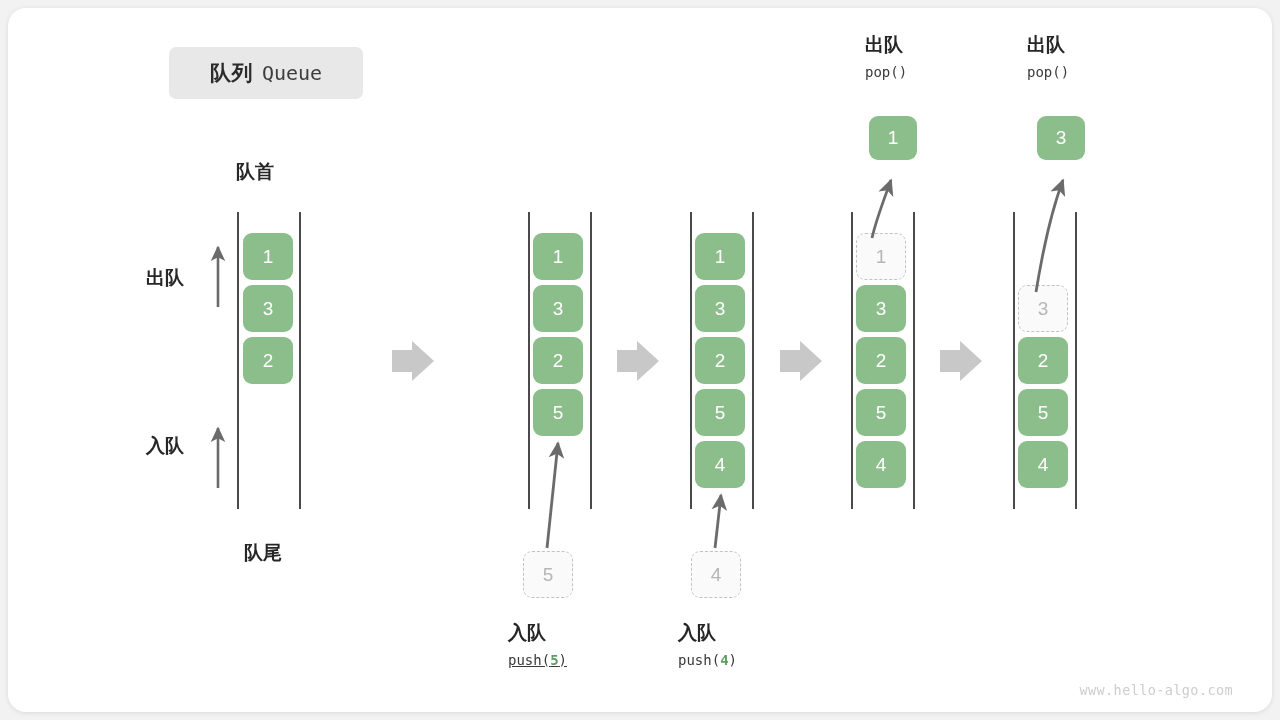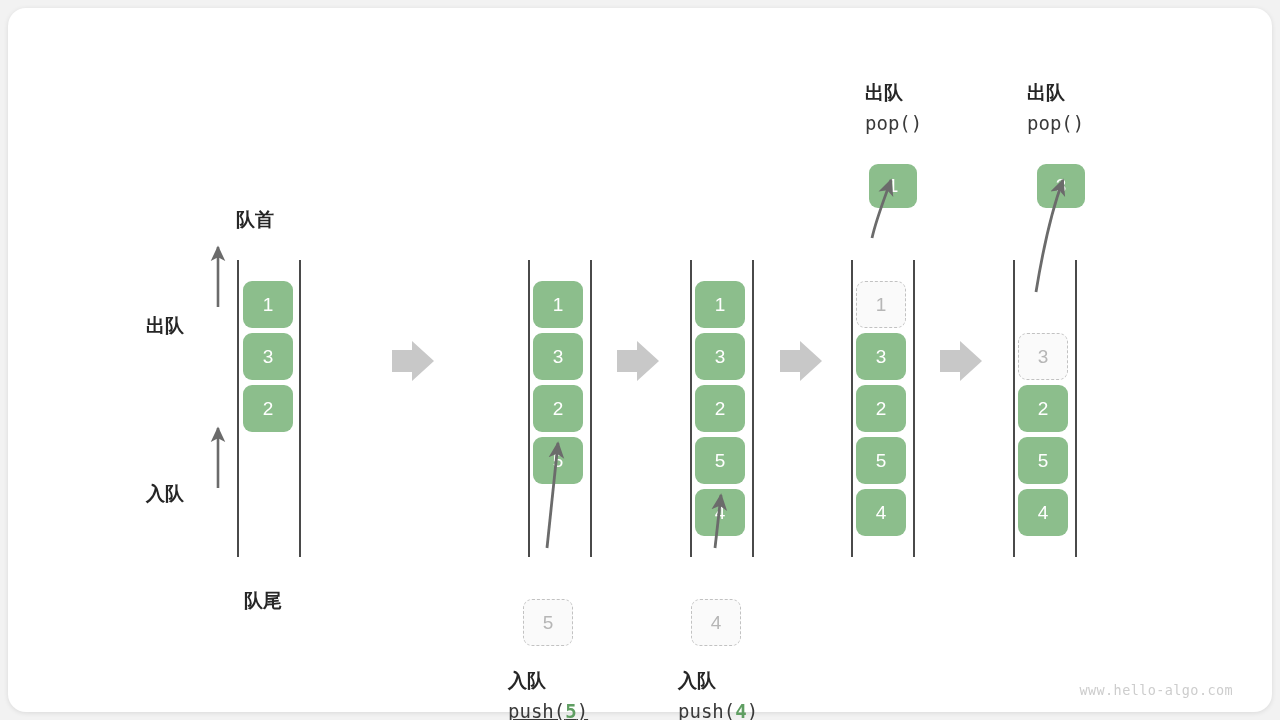--- a/index.html
+++ b/index.html
@@ -23,21 +23,21 @@
     position: absolute;
     left: 8px;
     top: 8px;
     width: 1264px;
     height: 704px;
     background: #ffffff;
     border-radius: 18px;
     box-shadow: 0 1px 5px rgba(0,0,0,0.10);
   }
 
-  .abs { position: absolute; margin-top: 48px; }
+  .abs { position: absolute; }
 
   
   #title-badge {
     left: 169px;
     top: 47px;
     width: 194px;
     height: 52px;
     background: #e8e8e8;
     border-radius: 7px;
     display: flex;
@@ -59,21 +59,21 @@
 
   
   .cn-label {
     font-size: 19px;
     font-weight: bold;
     color: #262626;
     white-space: nowrap;
   }
   .mono-label {
     font-family: "DejaVu Sans Mono", "Liberation Mono", monospace;
-    font-size: 19px;
+    font-size: 14px;
     color: #3a3a3a;
     white-space: nowrap;
   }
   .mono-label .num { color: #5f9e62; font-weight: bold; }
 
   
   .rail {
     width: 1.6px;
     background: #4a4a4a;
   }
@@ -118,20 +118,24 @@
     color: #cdcdcd;
     letter-spacing: 0.4px;
   }
 </style>
 </head>
 <body>
 
 <div id="stage">
   <div id="card"></div>
 
+  <div class="abs" id="title-badge">
+    <span class="cn">队列</span>
+    <span class="en">Queue</span>
+  </div>
 
   <div class="abs cn-label" style="left:236px; top:159px;">队首</div>
   <div class="abs cn-label" style="left:244px; top:540px;">队尾</div>
 
   <div class="abs cn-label" style="left:146px; top:265px;">出队</div>
   <div class="abs cn-label" style="left:146px; top:433px;">入队</div>
 
   <div class="abs rail" style="left:237px; top:212px; height:297px;"></div>
   <div class="abs rail" style="left:299px; top:212px; height:297px;"></div>
   <div class="abs box" style="left:243px; top:233px;">1</div>

